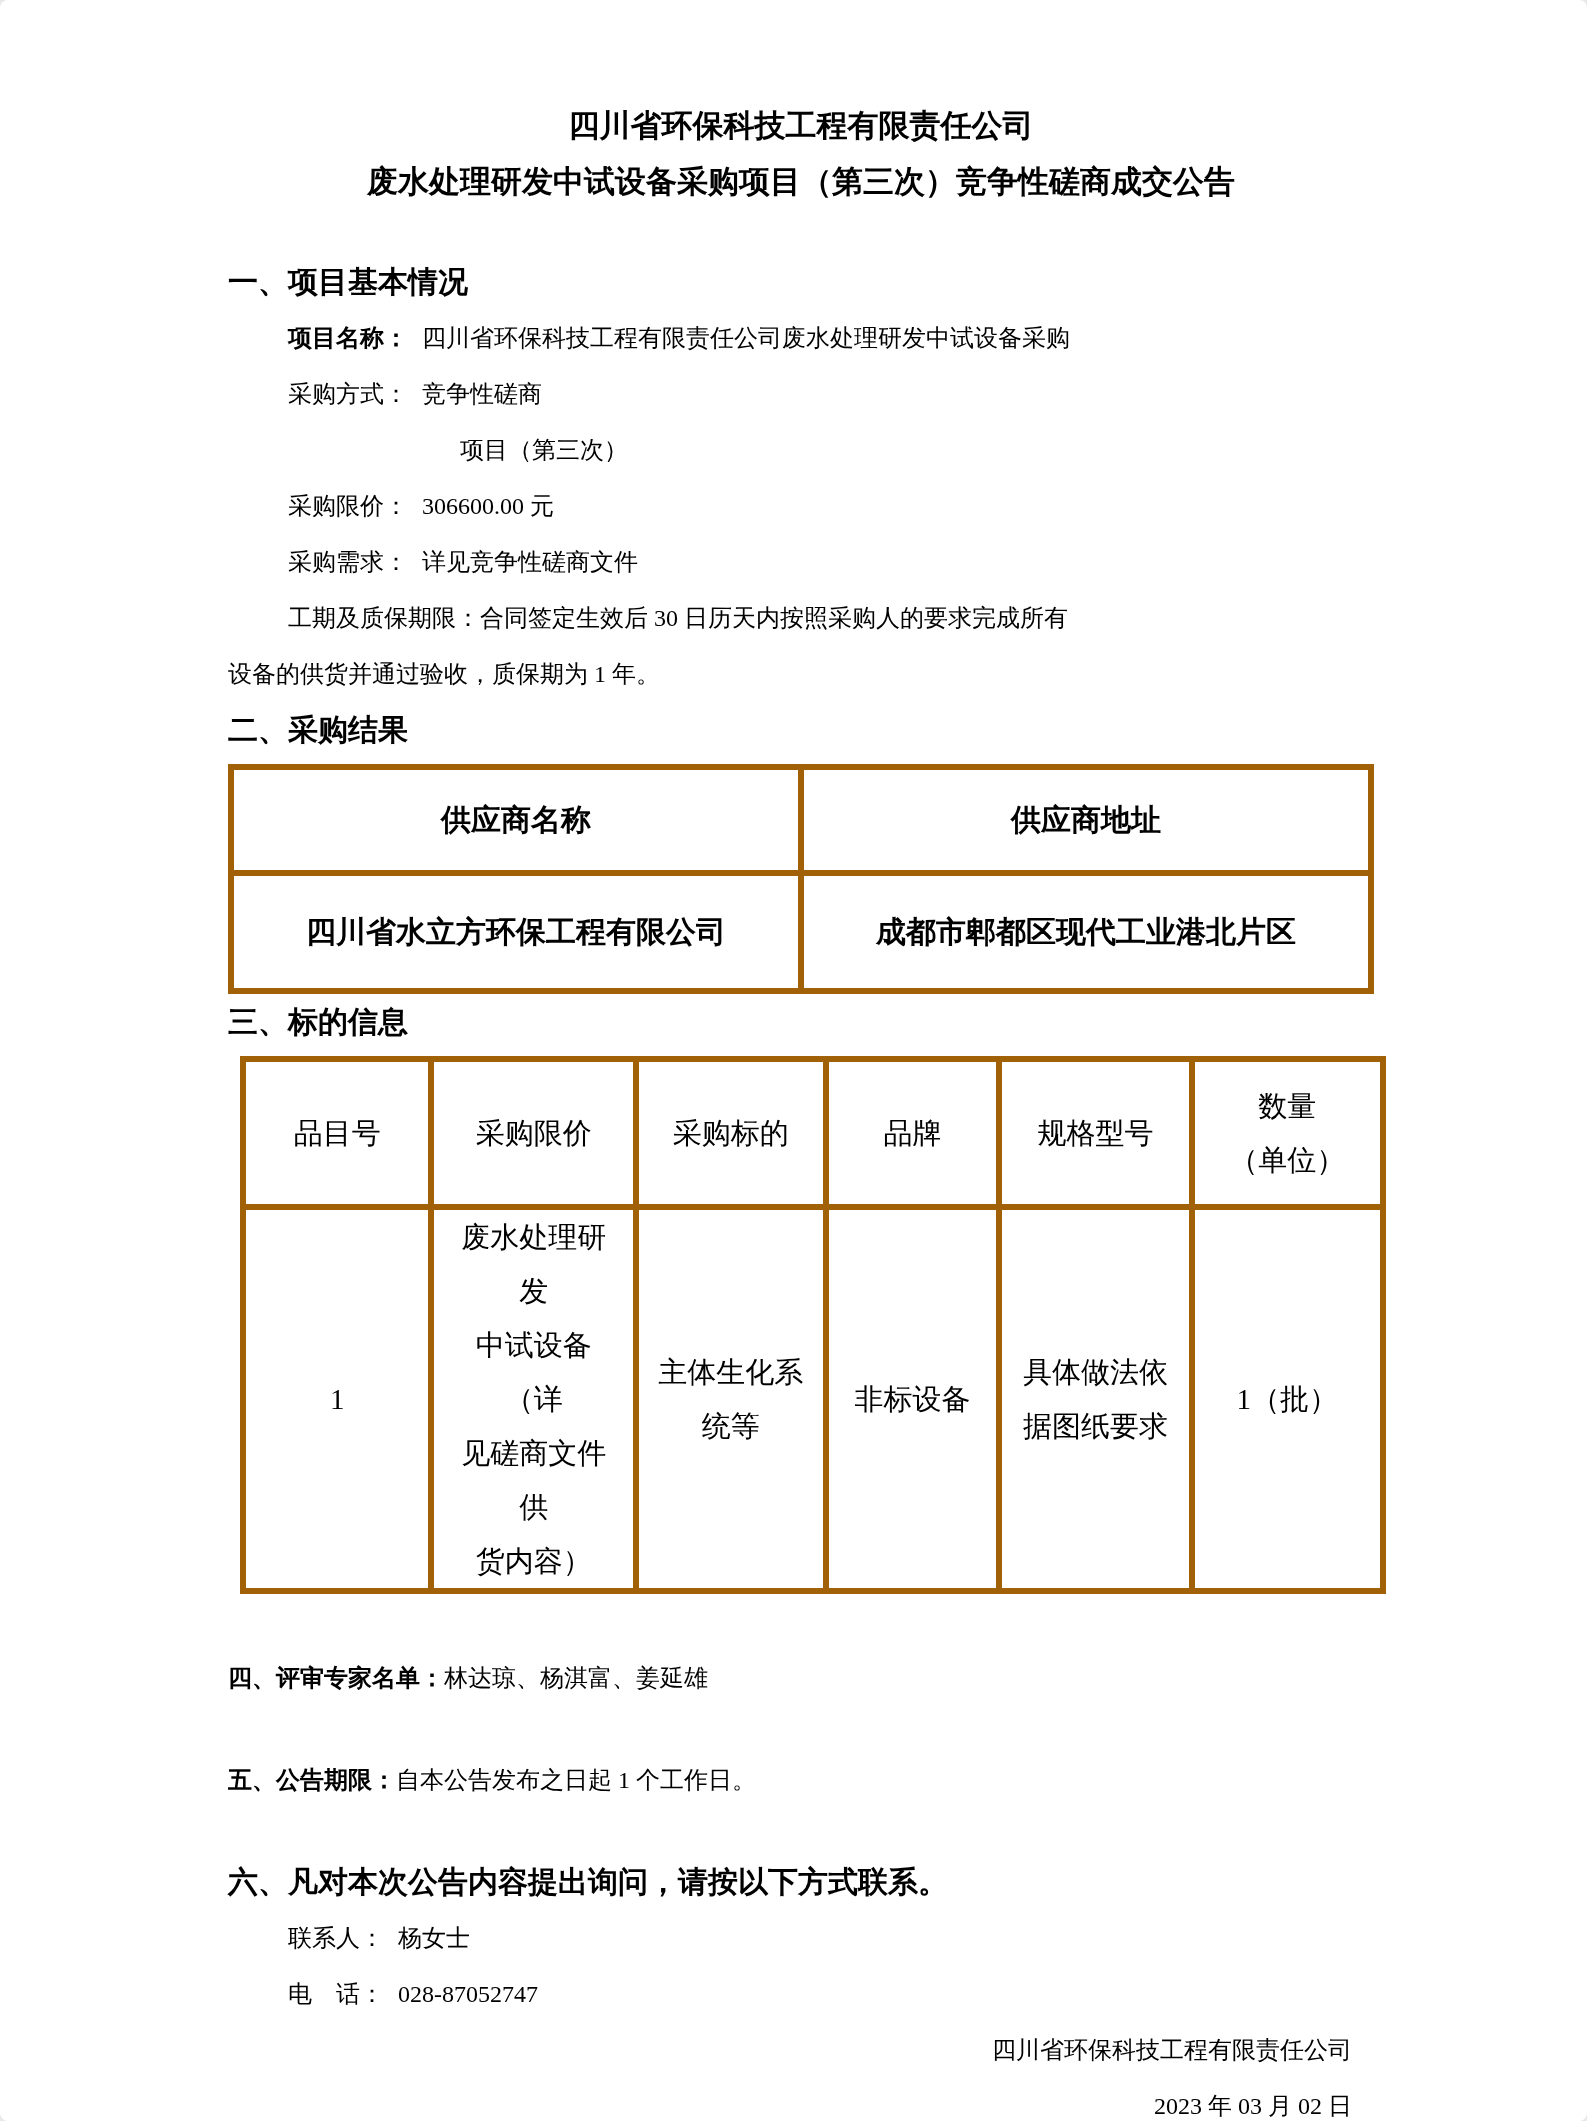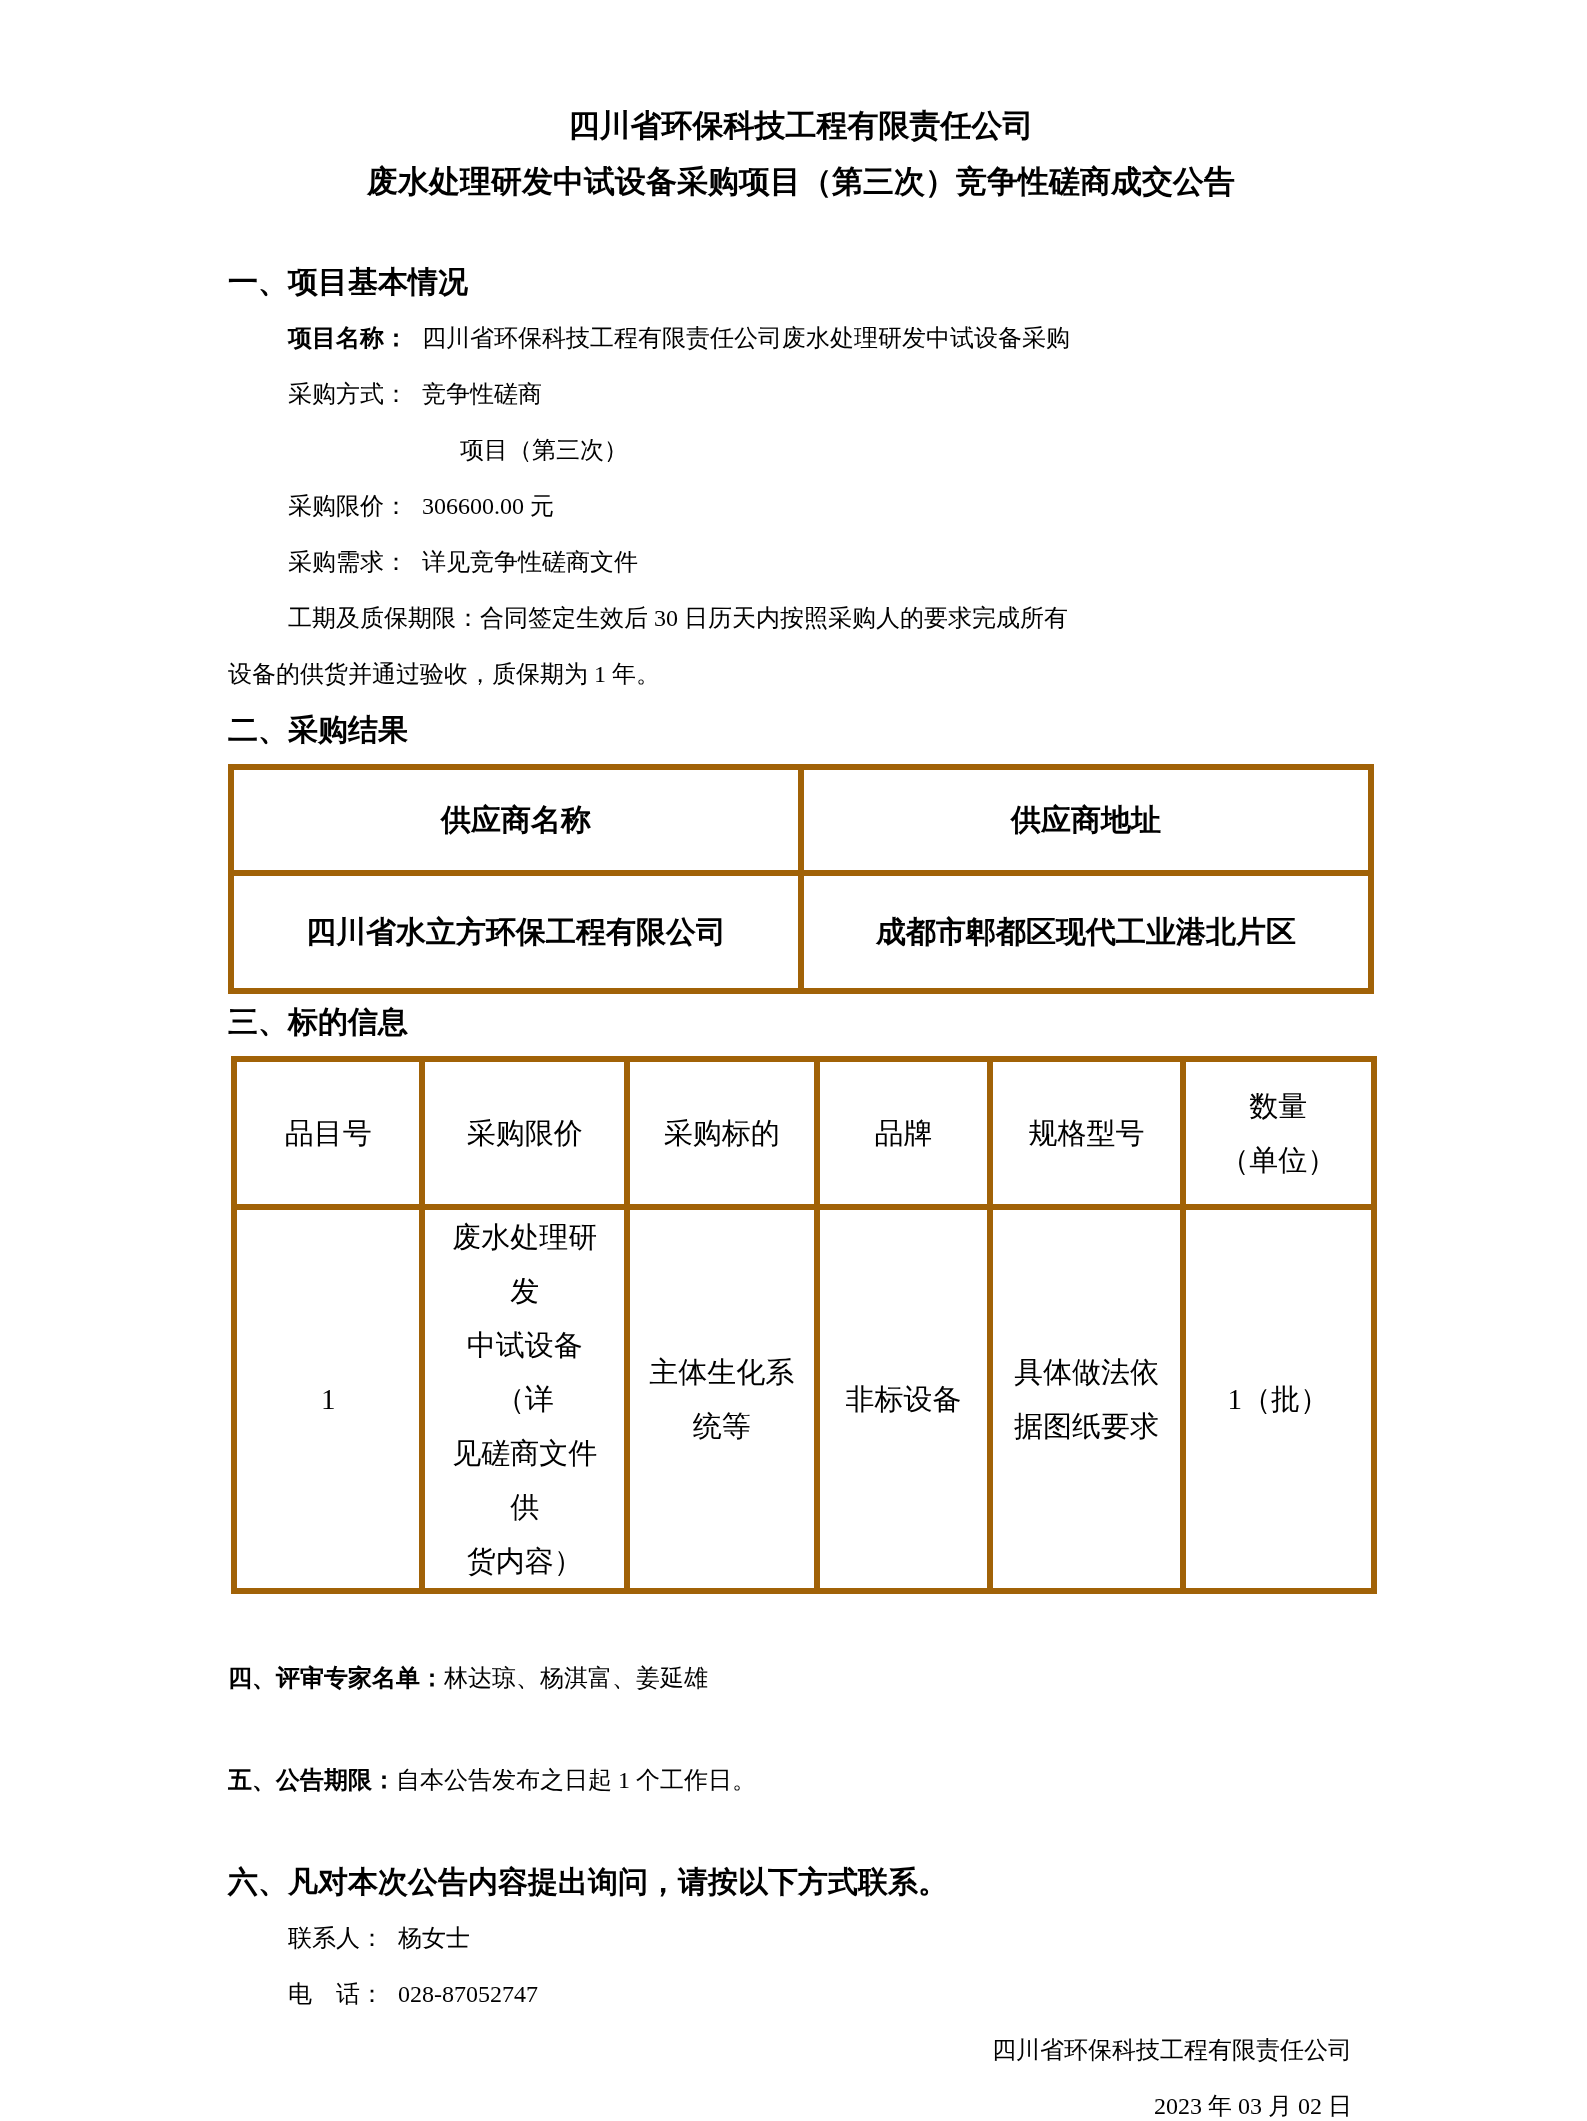--- a/index.html
+++ b/index.html
@@ -1,36 +1,36 @@
 <!DOCTYPE html>
 <html><head>
 <meta charset="utf-8">
 <style>
   html,body { margin:0; padding:0; background:#e8e8e8; }
   .page {
     width:1587px; height:2121px; box-sizing:border-box;
     margin:0 auto; background:#ffffff; color:#000;
     font-family:"Liberation Serif","DejaVu Serif",serif;
-    padding:104px 213px 0 228px; overflow:hidden;
+    padding:104px 213px 0 228px; overflow:hidden;border-radius:8px;
   }
   .t1 { text-align:center; font-size:31px; font-weight:700; line-height:44px; margin:0 0 12px 0; }
   .t2 { text-align:center; font-size:31px; font-weight:700; line-height:44px; margin:0 0 50px 0; }
   .h  { font-size:30px; font-weight:700; line-height:56px; }
   .ln { font-size:24px; line-height:56px; }
   .b  { font-weight:700; }
   .ind  { padding-left:60px; }       
   .ind-wrap { padding-left:232px; }  
   .lbl { margin-right:14px; }
   table { width:100%; border-collapse:collapse; table-layout:fixed; }
   td { border:6px solid #a16207; text-align:center; vertical-align:middle; padding:0 14px; }
   .tbl1 { margin:6px 0 0 0; }
   .tbl1 td { font-size:30px; font-weight:700; line-height:48px; }
   .tbl1 .hrow td { height:100px; }
   .tbl1 .drow td { height:112px; }
-  .tbl2 { margin:6px 0 0 3px; }
+  .tbl2 { margin:6px 0 0 12px; }
   .tbl2 td { font-size:29px; line-height:54px; white-space:pre-line; }
   .tbl2 .hrow td { height:142px; }
   .tbl2 .drow td { height:286px; }
   .gap-lg { margin-top:56px; }
   .gap-md { margin-top:46px; }
   .footer { text-align:right; padding-right:22px; }
 </style>
 </head>
 <body>
 

